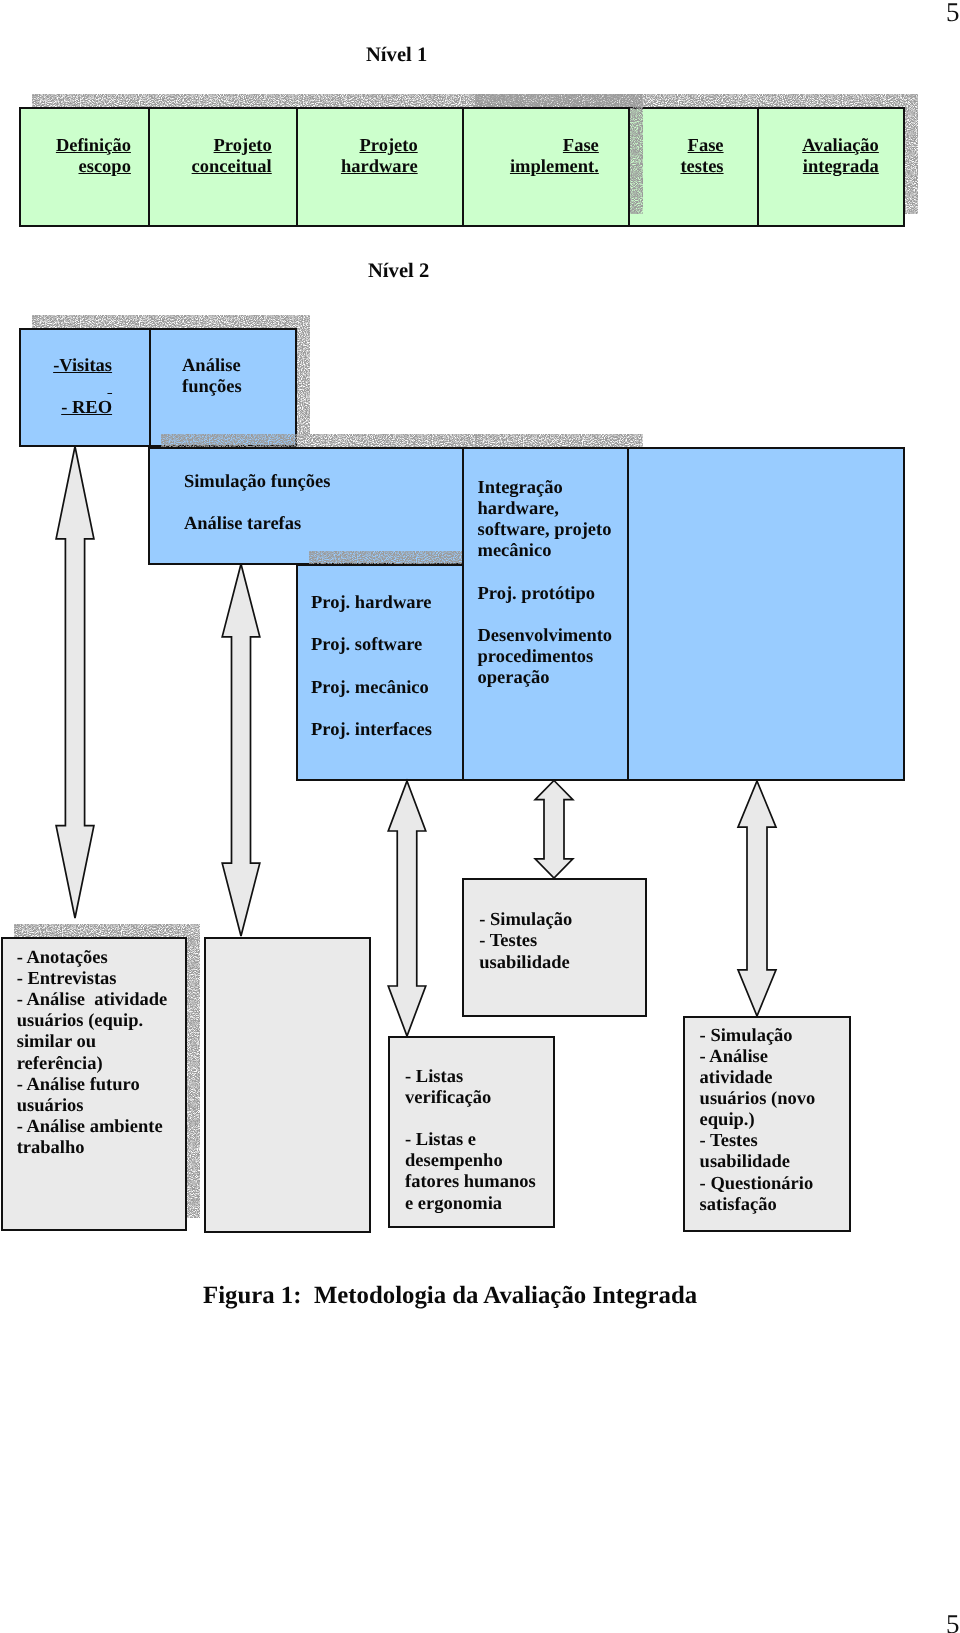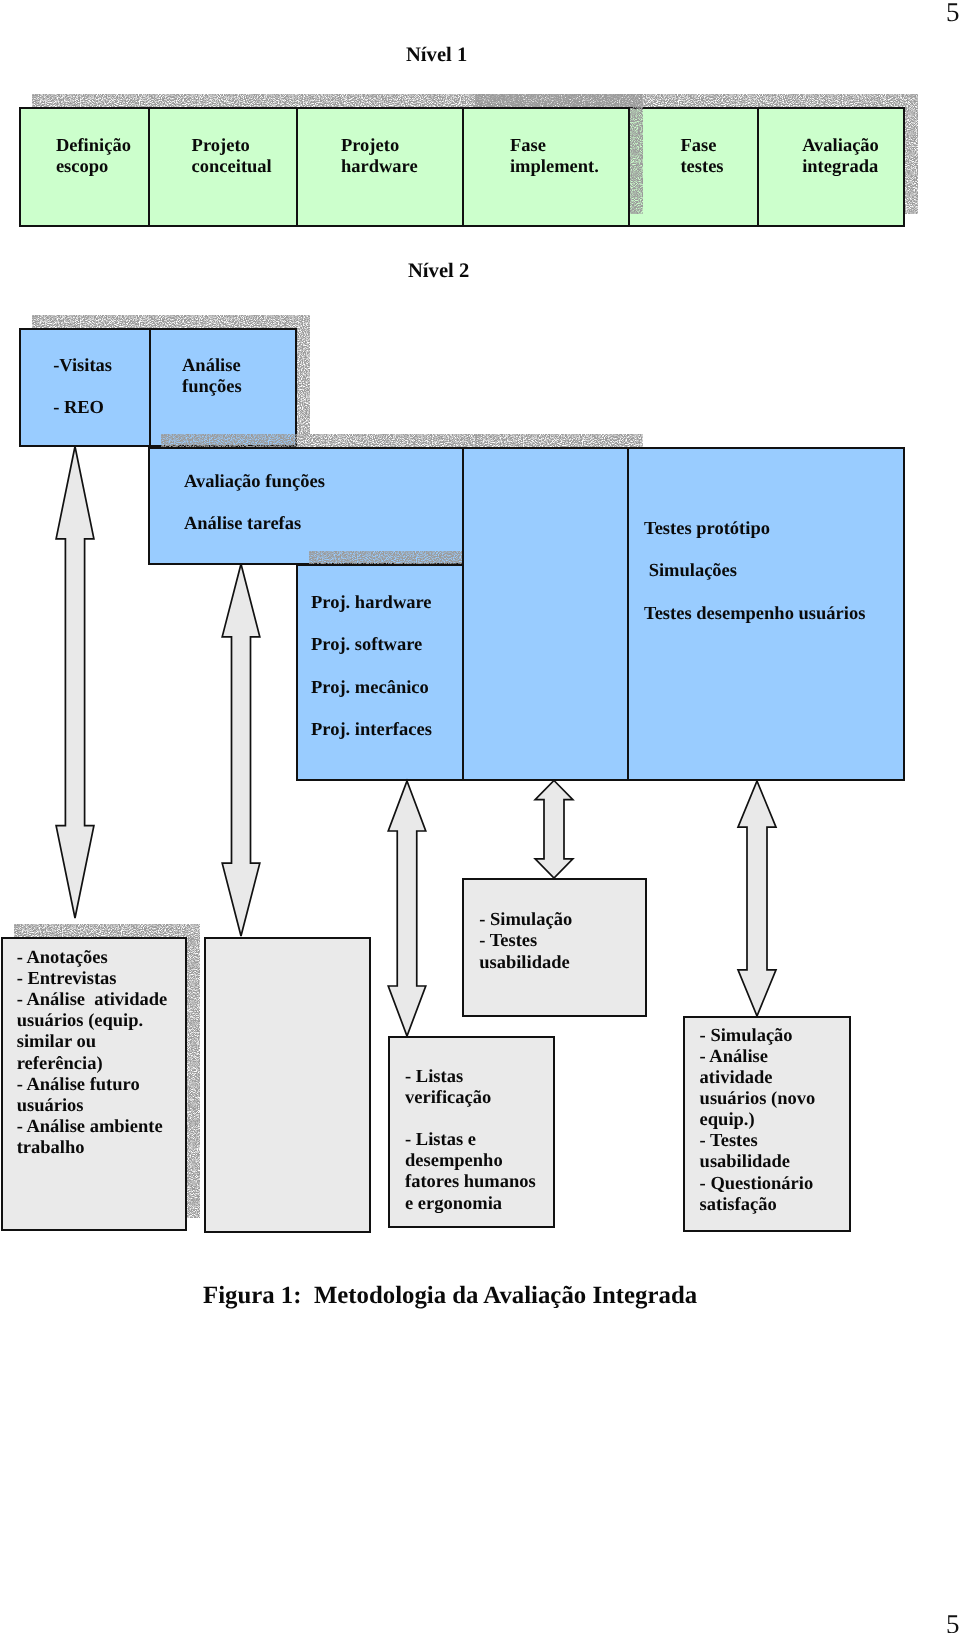--- a/index.html
+++ b/index.html
@@ -2,29 +2,29 @@
 <html><head>
 <meta charset="utf-8">
 <title>Figura 1 - Metodologia da Avaliacao Integrada</title>
 <style>
   html,body{margin:0;padding:0;background:#fff;}
   body{width:960px;height:1633px;font-family:"Liberation Serif",serif;
         -webkit-font-smoothing:antialiased;text-rendering:geometricPrecision;}
   #page{position:relative;width:960px;height:1633px;overflow:hidden;background:#fff;}
   .abs{position:absolute;box-sizing:border-box;}
   .pgnum{font-size:27px;color:#111;line-height:27px;font-family:"Liberation Serif",serif;}
-  .lvl{font-weight:bold;font-size:20.6px;color:#0a0a0a;white-space:nowrap;line-height:24px;margin-left:40px;}
+  .lvl{font-weight:bold;font-size:20.6px;color:#0a0a0a;white-space:nowrap;line-height:24px;}
   .box{border:2px solid #111;}
   .green{background:#ccffcc;}
   .blue{background:#99ccff;}
   .gray{background:#eaeaea;}
   .txt{font-weight:bold;color:#0a0a0a;white-space:pre;font-size:18.5px;line-height:21.15px;}
   .txt,.lvl,.caption,.pgnum{-webkit-font-smoothing:antialiased;transform:translateZ(0);}
   .txt>div:empty::before{content:"\00a0";}
-  .txt.ctr{transform:translateX(-50%) translateZ(0);text-align:left;}
+  .txt.ctr{transform:translateX(-50%) translateZ(0);text-align:right;text-decoration:underline;}
   .caption{font-weight:bold;font-size:24.8px;line-height:29px;color:#0a0a0a;white-space:pre;text-align:center;}
   svg{display:block;overflow:visible;}
 </style>
 </head>
 <body>
 
 <svg width="0" height="0" style="position:absolute;left:-9999px" aria-hidden="true">
  <defs>
   <filter id="dither" x="0" y="0" width="100%" height="100%">
     <feTurbulence type="fractalNoise" baseFrequency="0.95" numOctaves="2" seed="11" result="t"></feTurbulence>
@@ -71,23 +71,23 @@
       <rect width="168" height="217" filter="url(#dither)"></rect>
     </svg>
 <div class="abs box blue" style="left:295.5px;top:564px;width:168px;height:217px"></div>
 <svg class="abs" style="left:474.5px;top:433.5px;width:167.5px;height:334.5px">
       <rect width="167.5" height="334.5" filter="url(#dither)"></rect>
     </svg>
 <div class="abs box blue" style="left:461.5px;top:446.5px;width:167.5px;height:334.5px"></div>
 <div class="abs box blue" style="left:627px;top:446.5px;width:278px;height:334.5px"></div>
 <div class="abs txt ctr" style="left:82.6px;top:355.8px"><div>-Visitas</div><div></div><div>- REO</div></div>
 <div class="abs txt" style="left:182px;top:356.1px"><div>Análise</div><div>funções</div></div>
-<div class="abs txt" style="left:183.9px;top:471.5px"><div>Avaliação funções</div><div></div><div>Análise tarefas</div></div>
+<div class="abs txt" style="left:183.9px;top:471.5px"><div>Simulação funções</div><div></div><div>Análise tarefas</div></div>
 <div class="abs txt" style="left:311px;top:592.9px"><div>Proj. hardware</div><div></div><div>Proj. software</div><div></div><div>Proj. mecânico</div><div></div><div>Proj. interfaces</div></div>
-<div class="abs txt" style="left:644px;top:519px"><div>Testes protótipo</div><div></div><div> Simulações</div><div></div><div>Testes desempenho usuários</div></div>
+<div class="abs txt" style="left:477.5px;top:478px"><div>Integração</div><div>hardware,</div><div>software, projeto</div><div>mecânico</div><div></div><div>Proj. protótipo</div><div></div><div>Desenvolvimento</div><div>procedimentos</div><div>operação</div></div>
 
 <svg class="abs" style="left:0;top:0;width:960px;height:1633px">
       <polygon points="75,446.5 93.9,538.914 84.6,538.914 84.6,825.586 93.9,825.586 75,918 56.1,825.586 65.4,825.586 65.4,538.914 56.1,538.914" fill="#e9e9e9" stroke="#111" stroke-width="1.7" stroke-linejoin="miter"></polygon>
     </svg>
 <svg class="abs" style="left:0;top:0;width:960px;height:1633px">
       <polygon points="241,564 259.8,636.912 250.5,636.912 250.5,863.088 259.8,863.088 241,936 222.2,863.088 231.5,863.088 231.5,636.912 222.2,636.912" fill="#e9e9e9" stroke="#111" stroke-width="1.7" stroke-linejoin="miter"></polygon>
     </svg>
 <svg class="abs" style="left:0;top:0;width:960px;height:1633px">
       <polygon points="407,781 425.75,830.98 416.75,830.98 416.75,986.02 425.75,986.02 407,1036 388.25,986.02 397.25,986.02 397.25,830.98 388.25,830.98" fill="#e9e9e9" stroke="#111" stroke-width="1.7" stroke-linejoin="miter"></polygon>
     </svg>

